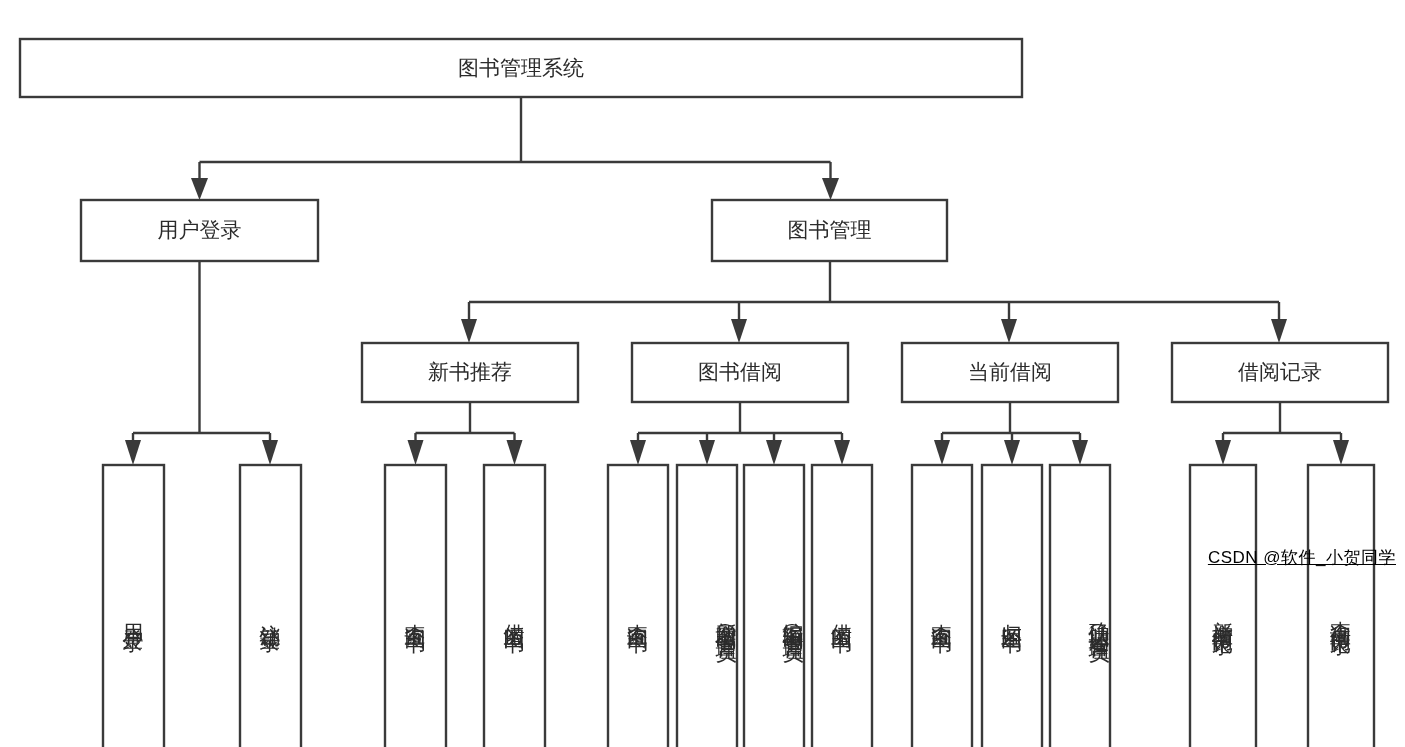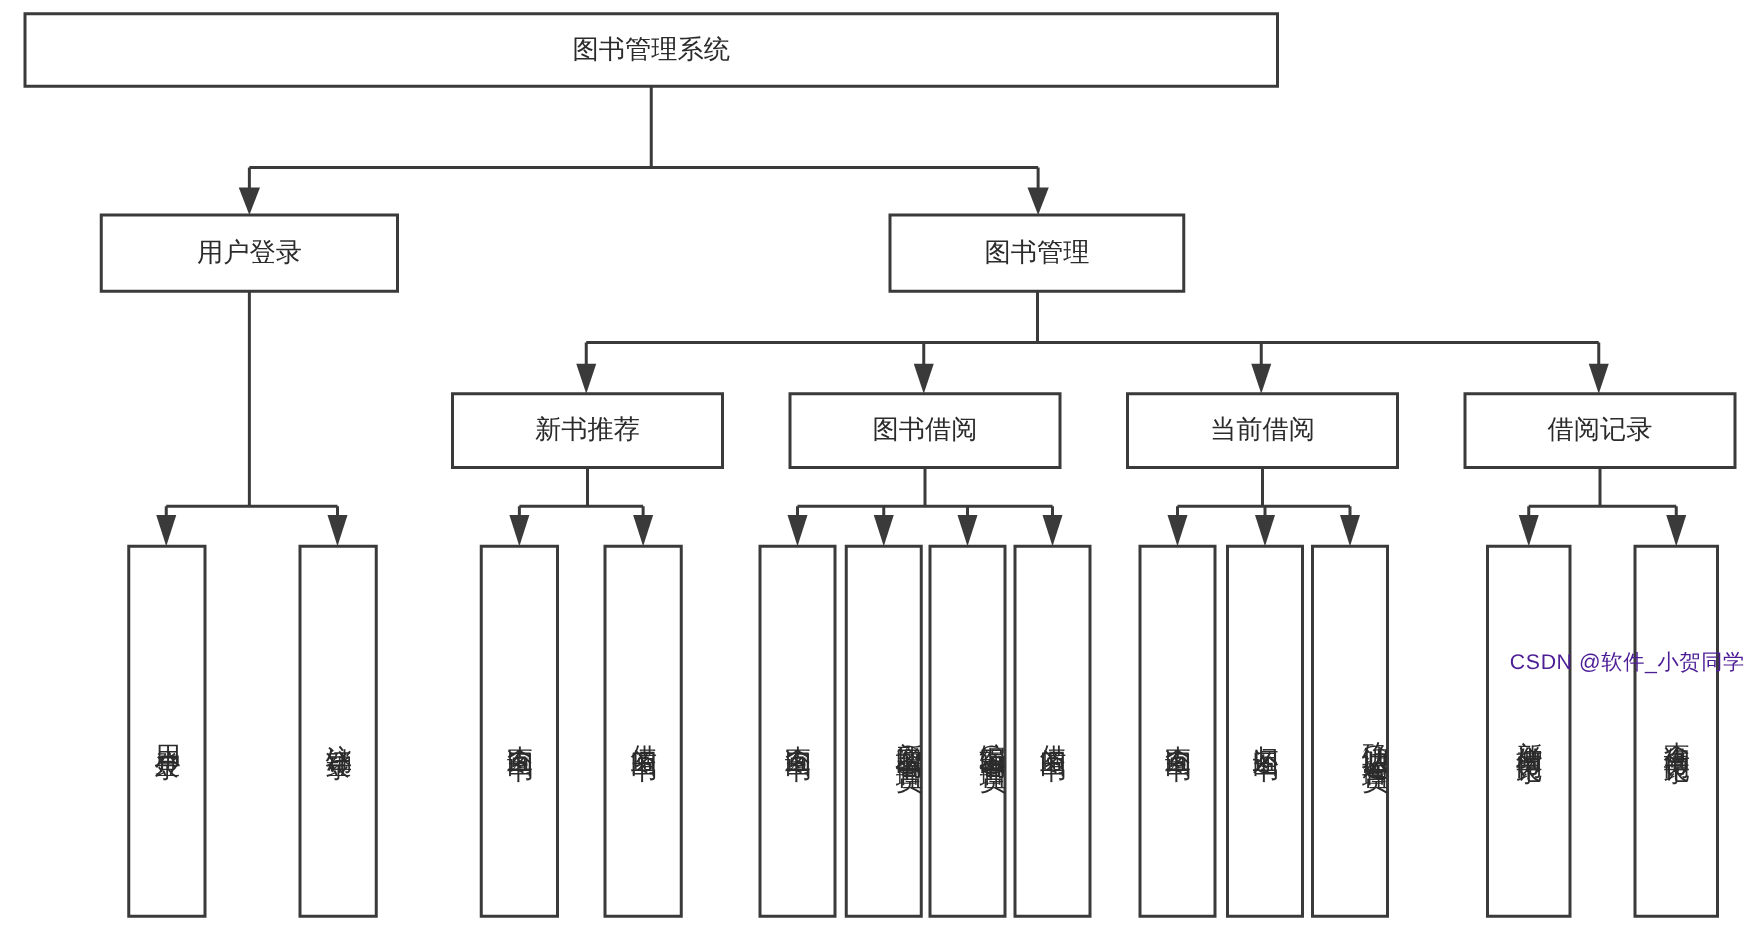--- a/index.html
+++ b/index.html
@@ -11,20 +11,21 @@
     width: 1405px;
     height: 747px;
     font-family: "Liberation Sans", "DejaVu Sans", sans-serif;
     overflow: hidden;
   }
   #diagram-root {
     position: relative;
     width: 1405px;
     height: 547px;
     background: #ffffff;
+    margin-top: 28px;
   }
   svg#flow-svg {
     position: absolute;
     left: 0;
     top: 0;
     width: 1405px;
     height: 747px;
     display: block;
   }
   .node-rect {
@@ -63,23 +64,24 @@
     line-height: 1;
     pointer-events: none;
     white-space: nowrap;
   }
   .watermark {
     position: absolute;
     right: 9px;
     bottom: 6px;
     font-family: "Liberation Sans", "DejaVu Sans", sans-serif;
     font-size: 17px;
-    color: #4c1d95;
+    color: #000000;
     letter-spacing: 0.5px;
     white-space: nowrap;
+    text-decoration: underline;
   }
 </style>
 </head>
 <body>
 
 <div id="diagram-root">
 
   <svg id="flow-svg" viewBox="0 0 1405 747">
 
     <g>

